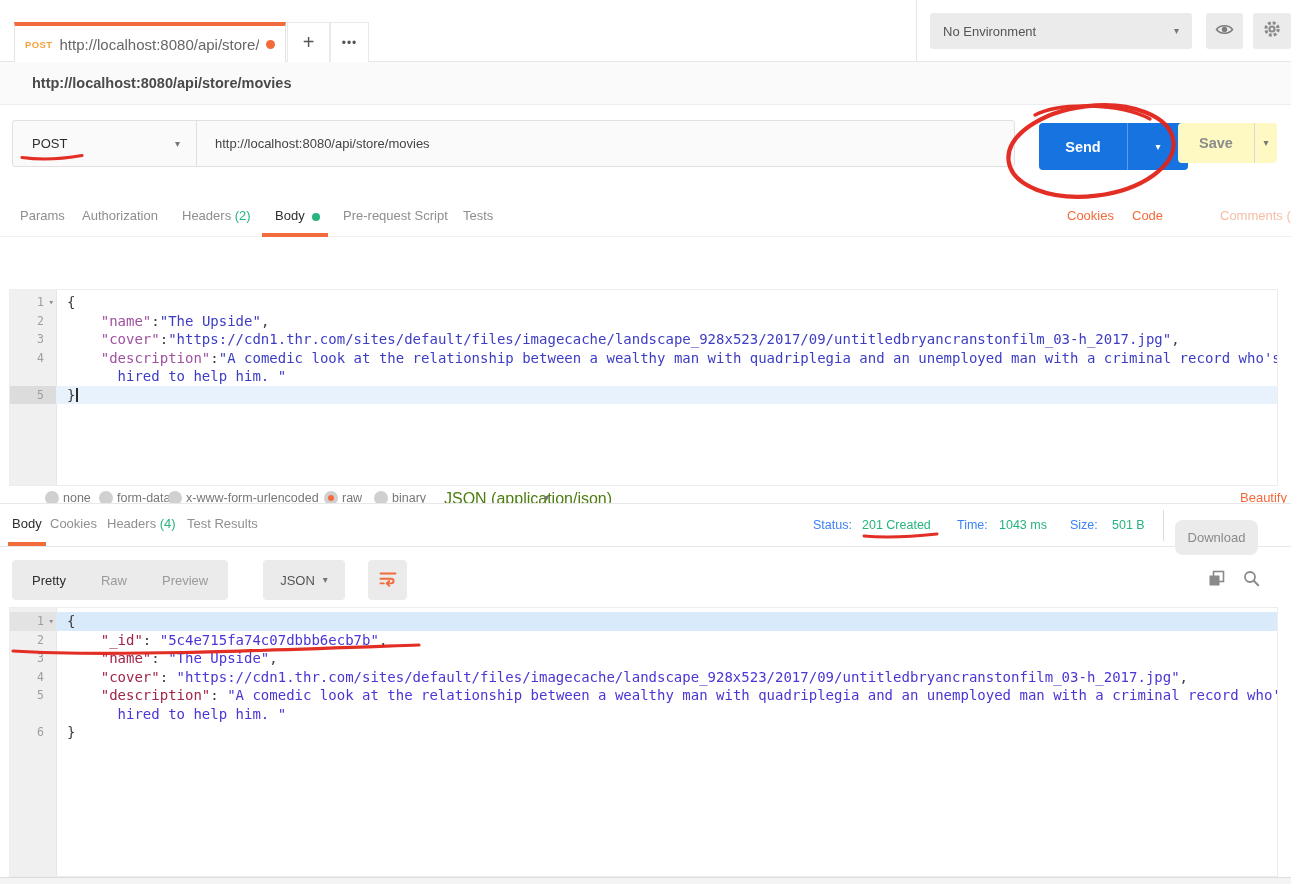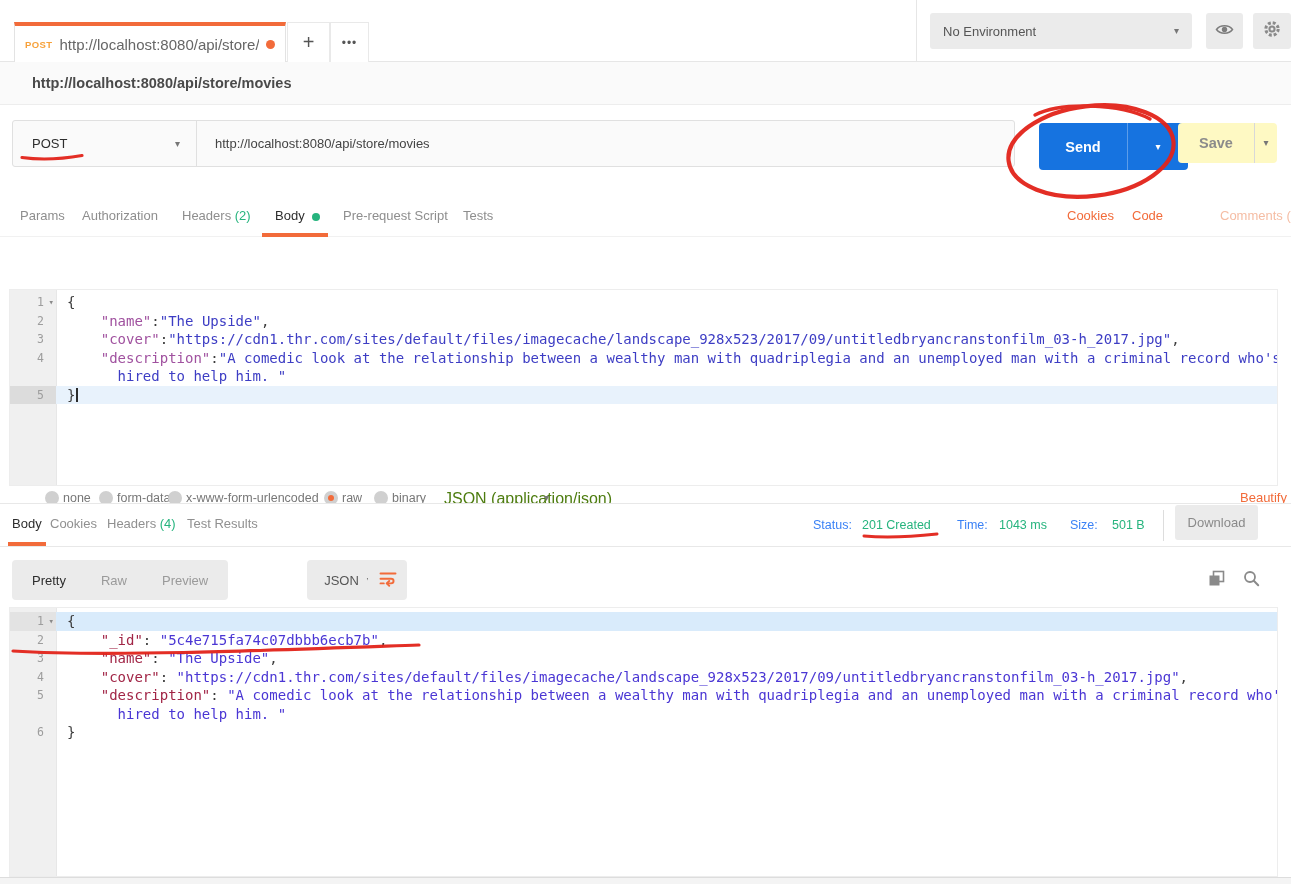--- a/index.html
+++ b/index.html
@@ -83,28 +83,28 @@
   .cursor{display:inline-block;width:2px;height:14px;background:#2b2b2b;vertical-align:-2px;margin-left:1px;}
 
   
   #resp-meta{position:absolute;left:0;top:503px;right:0;height:44px;border-top:1px solid #e8e8e8;border-bottom:1px solid #e8e8e8;box-sizing:border-box;background:#fff;}
   .mtab{position:absolute;top:12px;font-size:13px;color:#909090;cursor:pointer;white-space:nowrap;}
   .mtab.active{color:#2d2d2d;}
   .resp-underline{position:absolute;left:8px;top:38px;width:38px;height:4px;background:#F26B3A;}
   .stat-label{position:absolute;top:14px;font-size:12.5px;color:#3b82f6;white-space:nowrap;text-align:center;}
   .stat-value{position:absolute;top:14px;font-size:12.5px;color:#26B47E;white-space:nowrap;}
   #meta-divider{position:absolute;left:1163px;top:6px;width:1px;height:31px;background:#ddd;}
-  #download-btn{position:absolute;left:1175px;top:1px;width:83px;height:35px;background:#ebebeb;border-radius:3px;display:flex;align-items:center;justify-content:center;font-size:13px;color:#8a8a8a;cursor:pointer;}
+  #download-btn{position:absolute;left:1175px;top:16px;width:83px;height:35px;background:#ebebeb;border-radius:8px;display:flex;align-items:center;justify-content:center;font-size:13px;color:#8a8a8a;cursor:pointer;}
 
   
   #resp-controls{position:absolute;left:0;top:547px;right:0;height:60px;}
   .seg{position:absolute;left:12px;top:13px;height:40px;background:#ebebeb;border-radius:4px;display:flex;align-items:center;padding:0 20px;gap:35px;font-size:13px;}
   .seg .item{color:#9a9a9a;cursor:pointer;}
   .seg .item.active{color:#2d2d2d;}
-  #fmt-box{position:absolute;left:263px;top:13px;width:82px;height:40px;background:#ebebeb;border-radius:4px;display:flex;align-items:center;justify-content:center;gap:8px;font-size:13px;color:#555;cursor:pointer;margin-left:44px;}
+  #fmt-box{position:absolute;left:263px;top:13px;width:82px;height:40px;background:#ebebeb;border-radius:4px;display:flex;align-items:center;justify-content:center;gap:8px;font-size:13px;color:#555;cursor:pointer;}
   #wrap-box{position:absolute;left:368px;top:13px;width:39px;height:40px;background:#ebebeb;border-radius:4px;display:flex;align-items:center;justify-content:center;cursor:pointer;}
   #copy-btn{position:absolute;left:1208px;top:23px;cursor:pointer;}
   #search-btn{position:absolute;left:1243px;top:23px;cursor:pointer;}
 
   
   #footer{position:absolute;left:0;top:877px;right:0;height:7px;background:#f4f4f4;border-top:1px solid #ddd;box-sizing:border-box;}
 
   
   #annotations{position:absolute;left:0;top:0;width:1291px;height:884px;pointer-events:none;z-index:20;}
 </style>

